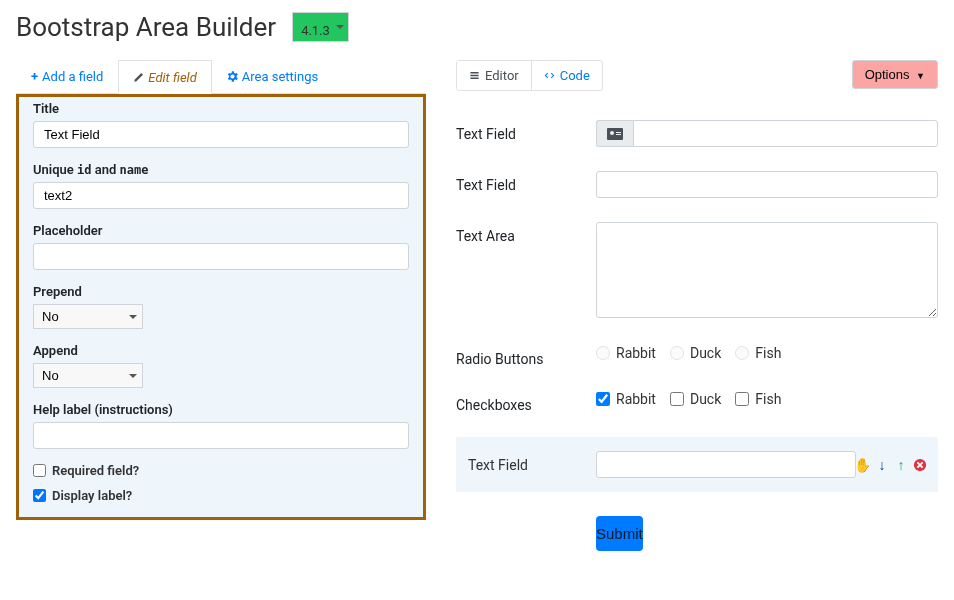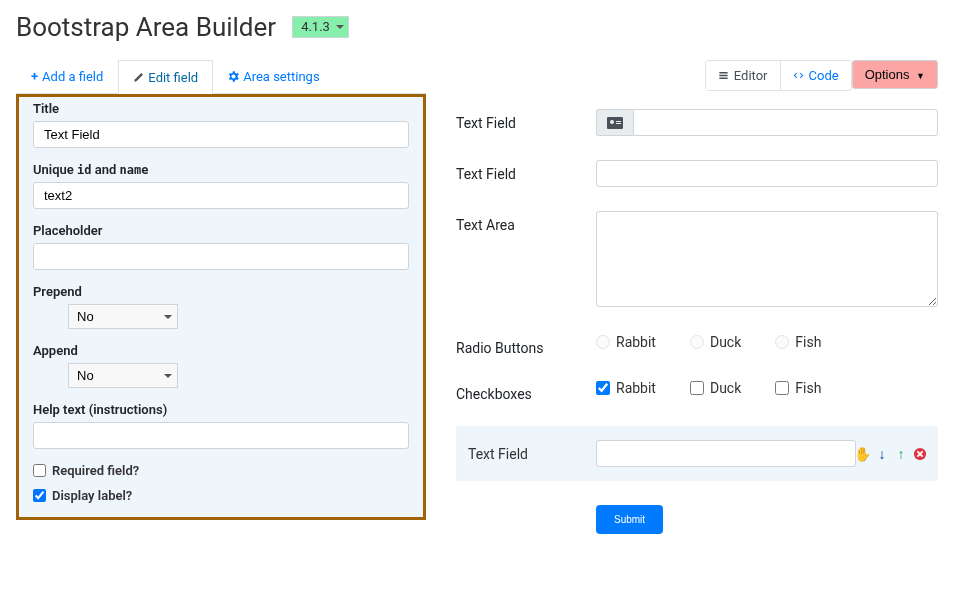--- a/index.html
+++ b/index.html
@@ -1,66 +1,66 @@
 <!DOCTYPE html>
 <html><head>
   <meta charset="utf-8">
   <style>
     * { box-sizing: border-box; margin: 0; padding: 0; }
     body { font-family: -apple-system, BlinkMacSystemFont, "Segoe UI", Roboto, "Helvetica Neue", Arial, sans-serif; font-size: 14px; color: #333; background: #fff; padding: 12px 16px; }
     .header { display: flex; align-items: center; gap: 16px; margin-bottom: 18px; }
     .header h1 { font-size: 26px; font-weight: 400; color: #333; }
-    .version-select { border: 1px solid #ced4da; background: #86efac; padding: 2px 18px 3px 8px; font-size: 13px; cursor: pointer; position: relative; }
+    .version-select { border: 1px solid #ced4da; background: #22c55e; padding: 10px 18px 3px 8px; font-size: 13px; cursor: pointer; position: relative; }
     .version-select::after { content: ''; position: absolute; right: 4px; top: 50%; transform: translateY(-50%); border-left: 4px solid transparent; border-right: 4px solid transparent; border-top: 4px solid #555; }
     .main { display: flex; gap: 30px; }
     .left-panel { width: 410px; flex-shrink: 0; }
     .right-panel { flex: 1; }
     
     .nav-tabs { display: flex; border-bottom: 1px solid #dee2e6; margin-bottom: 0; }
     .nav-tabs .tab { padding: 8px 14px; color: #007bff; font-size: 13px; cursor: pointer; border: 1px solid transparent; display: flex; align-items: center; gap: 4px; }
-    .nav-tabs .tab.active { color: #0369a1; background: #fff; border: 1px solid #dee2e6; border-bottom-color: #fff; margin-bottom: -1px; }
+    .nav-tabs .tab.active { color: #a16207; background: #fff; border: 1px solid #dee2e6; border-bottom-color: #fff; margin-bottom: -1px; font-style: italic; }
     
     .edit-panel { background: #eef5fb; border: 3px solid #a16207; padding: 4px 14px; }
     .form-group { margin-bottom: 14px; }
     .form-group label { display: block; font-size: 13px; font-weight: 600; color: #212529; margin-bottom: 5px; }
     .form-group label .code { font-family: Consolas, Monaco, monospace; font-size: 12px; }
     .form-group label .and { font-weight: 600; font-family: inherit; }
     .form-control { width: 100%; padding: 5px 10px; border: 1px solid #ced4da; border-radius: 3px; font-size: 13px; background: #fff; }
     .form-select { width: 110px; padding: 4px 24px 4px 8px; border: 1px solid #ced4da; background: #f8f8f8; font-size: 13px; cursor: pointer; appearance: none; position: relative; }
-    .select-wrap { position: relative; display: inline-block; margin-left: 35px; }
+    .select-wrap { position: relative; display: inline-block; }
     .select-wrap::after { content: ''; position: absolute; right: 6px; top: 50%; transform: translateY(-50%); border-left: 4px solid transparent; border-right: 4px solid transparent; border-top: 4px solid #555; pointer-events: none; }
     .checkbox-row { display: flex; align-items: center; gap: 6px; margin-bottom: 10px; }
     .checkbox-row input[type="checkbox"] { width: 13px; height: 13px; }
     .checkbox-row label { font-size: 13px; font-weight: 600; }
     
-    .preview-top { display: flex; justify-content: flex-end; align-items: flex-start; margin-bottom: 18px; }
+    .preview-top { display: flex; justify-content: space-between; align-items: flex-start; margin-bottom: 29px; }
     .preview-tabs { display: flex; border: 1px solid #dee2e6; border-radius: 3px; overflow: hidden; }
     .preview-tabs .ptab { padding: 7px 12px; font-size: 13px; color: #007bff; cursor: pointer; display: flex; align-items: center; gap: 5px; }
     .preview-tabs .ptab.active { color: #495057; background: #fff; border-right: 1px solid #dee2e6; }
     .options-btn { border: 1px solid #ced4da; background: #fca5a5; padding: 6px 12px; font-size: 13px; cursor: pointer; border-radius: 3px; }
     
     .form-row { display: flex; align-items: flex-start; margin-bottom: 24px; }
     .form-row .row-label { width: 140px; font-size: 14px; color: #212529; padding-top: 6px; }
     .form-row .row-content { flex: 1; }
     .input-group { display: flex; }
     .input-group-prepend { background: #e9ecef; border: 1px solid #ced4da; border-right: none; padding: 5px 10px; border-radius: 3px 0 0 3px; display: flex; align-items: center; }
     .input-group .form-control { border-radius: 0 3px 3px 0; }
     .textarea { width: 100%; height: 96px; border: 1px solid #ced4da; border-radius: 3px; resize: vertical; padding: 6px 10px; font-family: inherit; }
-    .radio-checks { display: flex; gap: 34px; }
+    .radio-checks { display: flex; gap: 14px; }
     .radio-checks label { display: flex; align-items: center; gap: 6px; font-size: 14px; }
     .radio-checks input[type="radio"], .radio-checks input[type="checkbox"] { width: 14px; height: 14px; }
     .radio-checks input[type="radio"]:disabled { opacity: 0.6; }
     
     .selected-row { background: #eef5fb; padding: 14px 12px; display: flex; align-items: center; margin-bottom: 24px; position: relative; }
     .selected-row .row-label { width: 128px; font-size: 14px; padding-top: 0; }
     .selected-row .form-control { width: 260px; }
     .row-actions { position: absolute; right: 10px; display: flex; gap: 3px; align-items: center; }
     .row-actions .action { width: 16px; height: 16px; cursor: pointer; display: flex; align-items: center; justify-content: center; font-size: 14px; }
     
-    .submit-btn { background: #007bff; color: #ffffff; border: none; padding: 9px 18px; font-size: 10px; border-radius: 4px; cursor: pointer; margin-left: 140px; }
+    .submit-btn { background: #007bff; color: #0f172a; border: none; padding: 9px 0; font-size: 15px; border-radius: 4px; cursor: pointer; margin-left: 140px; }
     
     .icon-svg { width: 11px; height: 11px; }
   </style>
 </head>
 <body>
 
 <div class="header">
   <h1>Bootstrap Area Builder</h1>
   <div class="version-select">
     <span>4.1.3</span>
@@ -116,21 +116,21 @@
       </div>
       <div class="form-group">
         <label>Append</label>
         <div class="select-wrap">
           <select class="form-select">
             <option>No</option>
           </select>
         </div>
       </div>
       <div class="form-group">
-        <label>Help text (instructions)</label>
+        <label>Help label (instructions)</label>
         <input class="form-control" style="">
       </div>
       <div class="checkbox-row">
         <input type="checkbox" style="">
         <label>Required field?</label>
       </div>
       <div class="checkbox-row">
         <input type="checkbox" checked="" style="">
         <label>Display label?</label>
       </div>

